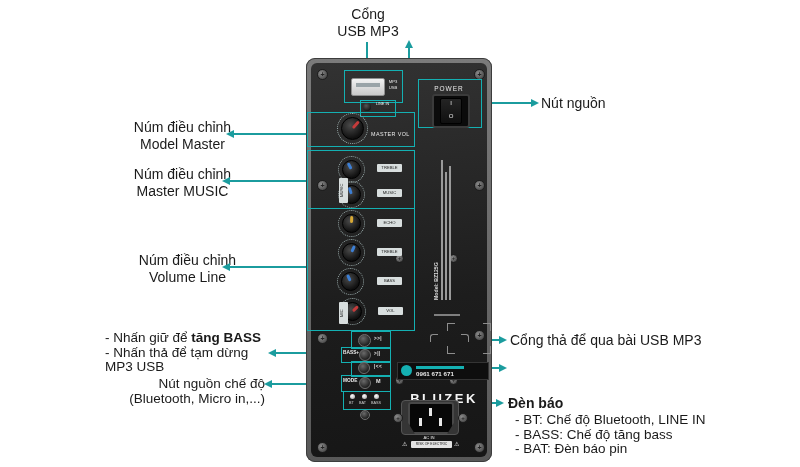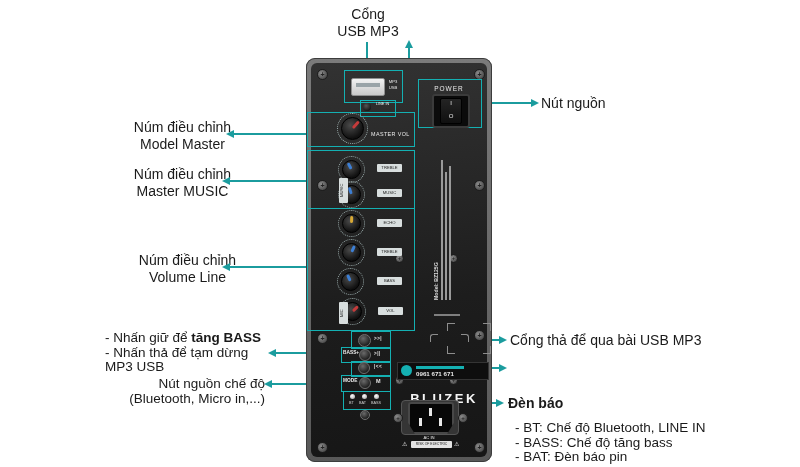--- a/index.html
+++ b/index.html
@@ -109,21 +109,21 @@
   <div class="hline" style="left:389px;top:339px;width:111px;"></div>
   <div class="head right" style="left:499px;top:336px;"></div>
   <div class="ann" style="left:510px;top:332px;white-space:nowrap;">Cổng thả để qua bài USB MP3</div>
 
   <div class="hline" style="left:389px;top:367px;width:111px;"></div>
   <div class="head right" style="left:499px;top:364px;"></div>
 
   <div class="hline" style="left:390px;top:402px;width:107px;"></div>
   <div class="head right" style="left:496px;top:399px;"></div>
   <div class="ann bold" style="left:508px;top:395px;white-space:nowrap;">Đèn báo</div>
-  <div class="ann small" style="left:515px;top:413px;width:240px;line-height:14.5px;margin-top:8px;">
+  <div class="ann small" style="left:515px;top:413px;width:240px;line-height:14.5px;">
     <div>- BT: Chế độ Bluetooth, LINE IN</div>
     <div>- BASS: Chế độ tăng bass</div>
     <div>- BAT: Đèn báo pin</div>
   </div>
 
   <div class="panel">
     <div class="face"></div>
   </div>
 
   <div class="screw" style="left:317px;top:69px;">+</div>

